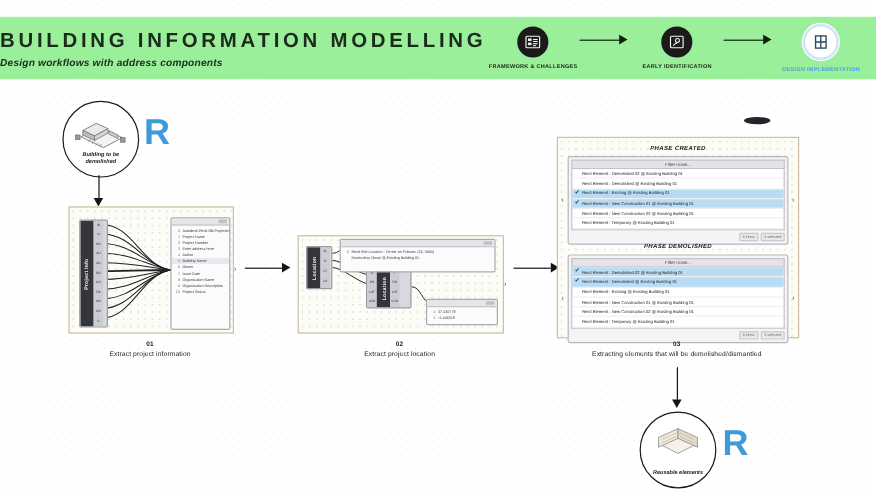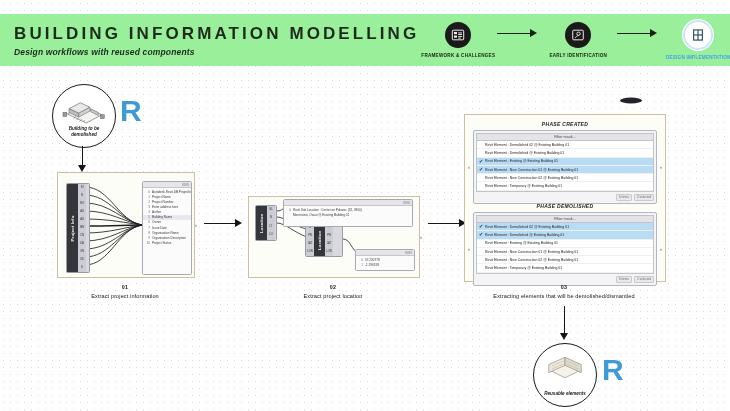--- a/index.html
+++ b/index.html
@@ -15,21 +15,21 @@
     background-image:radial-gradient(#d9dde2 0.6px, transparent 0.7px);
     background-size:7px 7px;
   }
 
   
   .header{
     position:absolute;left:0;top:14px;width:730px;height:52px;
     background:#9aef9a;
     display:flex;align-items:center;
   }
-  .header-left{padding-left:14px;flex:0 0 auto;}
+  .header-left{flex:0 0 auto;}
   .h-title{
     font-size:17px;font-weight:bold;letter-spacing:3.1px;
     color:#1d2b1d;line-height:20px;white-space:nowrap;
   }
   .h-sub{
     font-size:8.5px;font-style:italic;font-weight:bold;color:#1d2b1d;
     margin-top:3px;letter-spacing:.15px;
   }
   .header-right{
     margin-left:auto;display:flex;align-items:center;
@@ -197,21 +197,21 @@
   .iso{position:absolute;}
 </style>
 </head>
 <body>
 
 <div id="canvas"></div>
 
 <div class="header">
   <div class="header-left">
     <div class="h-title">BUILDING INFORMATION MODELLING</div>
-    <div class="h-sub">Design workflows with reused components</div>
+    <div class="h-sub">Design workflows with address components</div>
   </div>
 
   <div class="header-right">
 
     <div class="stage">
       <div class="bubble">
         <svg width="14" height="14" viewBox="0 0 16 16" aria-hidden="true">
           <rect x="1.5" y="2.5" width="13" height="11" rx="1" fill="none" stroke="#f4f4f4" stroke-width="1.1"></rect>
           <rect x="3.4" y="4.6" width="3.4" height="2.4" fill="#f4f4f4"></rect>
           <rect x="3.4" y="8.6" width="3.4" height="2.4" fill="#f4f4f4"></rect>

